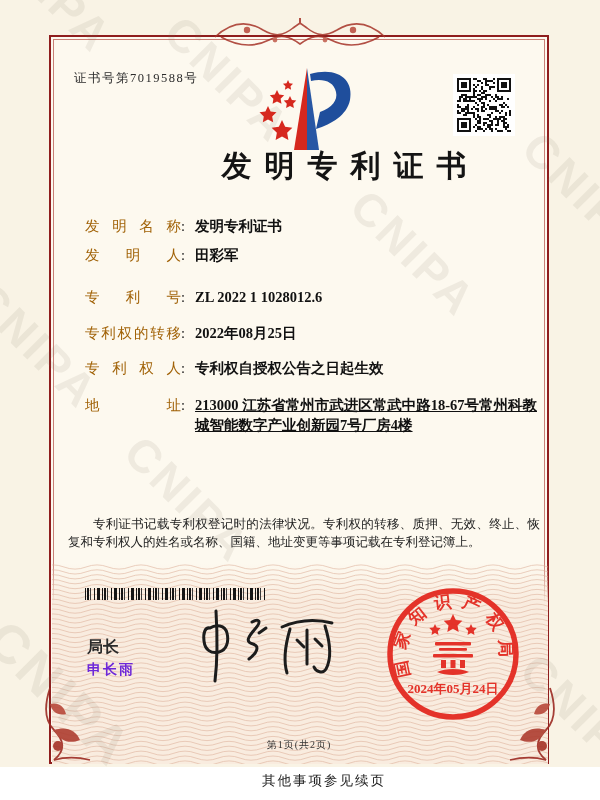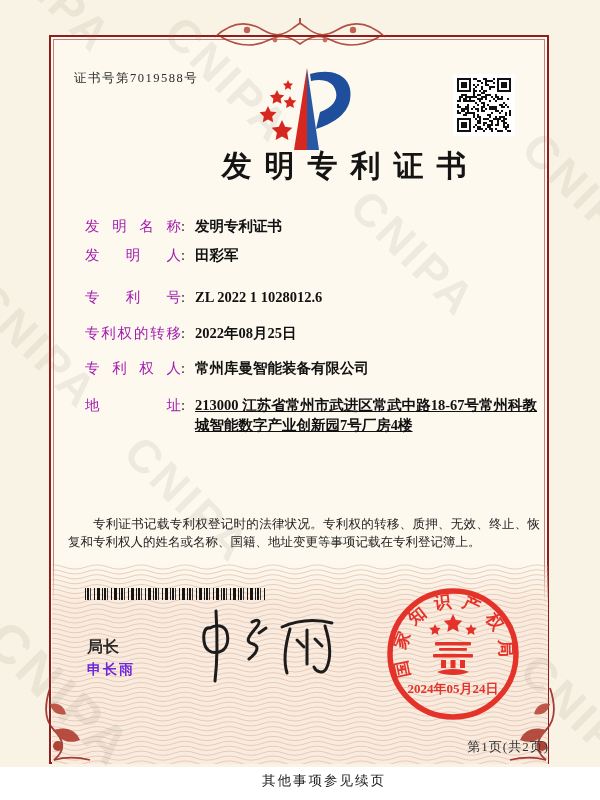--- a/index.html
+++ b/index.html
@@ -20,21 +20,21 @@
       transform:rotate(45deg);white-space:nowrap;z-index:1;}
   .layer{position:absolute;left:0;top:0;width:552px;height:800px;z-index:2;}
   
   .cert-no{position:absolute;left:74px;top:70px;font-size:12.5px;letter-spacing:1.5px;color:#2c2c2c;}
   .logo{position:absolute;left:246px;top:66px;}
   .qr{position:absolute;left:453px;top:74px;width:62px;height:62px;background:#fff;padding:2px;box-sizing:border-box;}
   .title{position:absolute;left:0;top:146px;width:600px;text-align:center;
          font-size:30px;font-weight:bold;color:#141414;letter-spacing:13px;padding-left:13px;box-sizing:border-box;margin-left:44px;}
   
   .frow{position:absolute;left:85px;font-size:14.5px;color:#1d1d1d;white-space:nowrap;}
-  .flabel{display:inline-block;width:96px;text-align:justify;text-align-last:justify;color:#a21caf;}
+  .flabel{display:inline-block;width:96px;text-align:justify;text-align-last:justify;color:#a16207;}
   .fcolon{margin-right:10px;color:#222;}
   .fvalue{font-weight:bold;color:#111;}
   .addrval{display:inline-block;width:342px;white-space:normal;vertical-align:top;line-height:1.35;text-decoration:underline;}
   .pair2{margin-left:34px;}
   
   .para{position:absolute;left:68px;width:472px;font-size:12.5px;line-height:1.42;
         color:#222;text-indent:2em;text-align:justify;}
   
   .barcode{position:absolute;left:85px;top:588px;width:180px;height:12px;
     background:
@@ -45,22 +45,22 @@
         #151515 9px 10px, rgba(0,0,0,0) 10px 12px,
         #151515 12px 15px, rgba(0,0,0,0) 15px 17px);}
   
   .officer-title{position:absolute;left:87px;top:637px;font-family:"Liberation Sans","DejaVu Sans",sans-serif;
                  font-weight:bold;font-size:16px;color:#2b2b2b;}
   .officer-name{position:absolute;left:87px;top:661px;font-family:"Liberation Sans","DejaVu Sans",sans-serif;
                 font-weight:bold;font-size:14px;color:#6d28d9;letter-spacing:2px;}
   .signature{position:absolute;left:196px;top:606px;}
   .seal{position:absolute;left:383px;top:584px;}
   
-  .page-num{position:absolute;left:49px;top:738px;width:500px;text-align:right;
-            font-size:13px;color:#333;letter-spacing:1px;}
+  .page-num{position:absolute;left:49px;top:738px;width:500px;text-align:center;
+            font-size:10px;color:#333;letter-spacing:1px;}
   .cont-note{position:absolute;left:0;top:772px;width:600px;text-align:center;
              font-size:13.5px;color:#222;letter-spacing:2px;padding-left:24px;}
   .ornament-top{position:absolute;left:213px;top:16px;}
   .flourish{position:absolute;}
 </style>
 </head>
 <body>
 
 <div class="page">
 
@@ -419,21 +419,21 @@
     <div class="frow" style="top:246px">
       <span class="flabel">发明人</span><span class="fcolon">:</span><span class="fvalue">田彩军</span>
     </div>
     <div class="frow" style="top:288px">
       <span class="flabel">专利号</span><span class="fcolon">:</span><span class="fvalue">ZL 2022 1 1028012.6</span>
     </div>
     <div class="frow" style="top:324px">
       <span class="flabel">专利权的转移</span><span class="fcolon">:</span><span class="fvalue">2022年08月25日</span>
     </div>
     <div class="frow" style="top:359px">
-      <span class="flabel">专利权人</span><span class="fcolon">:</span><span class="fvalue">常州库曼智能装备有限公司</span>
+      <span class="flabel">专利权人</span><span class="fcolon">:</span><span class="fvalue">专利权自授权公告之日起生效</span>
     </div>
     <div class="frow" style="top:396px">
       <span class="flabel">地址</span><span class="fcolon">:</span><span class="fvalue addrval">213000 江苏省常州市武进区常武中路18-67号常州科教城智能数字产业创新园7号厂房4楼</span>
     </div>
 
     <div class="para" style="top:516px">专利证书记载专利权登记时的法律状况。专利权的转移、质押、无效、终止、恢复和专利权人的姓名或名称、国籍、地址变更等事项记载在专利登记簿上。</div>
 
     <div class="barcode"></div>
 
     <div class="officer-title">局长</div>

